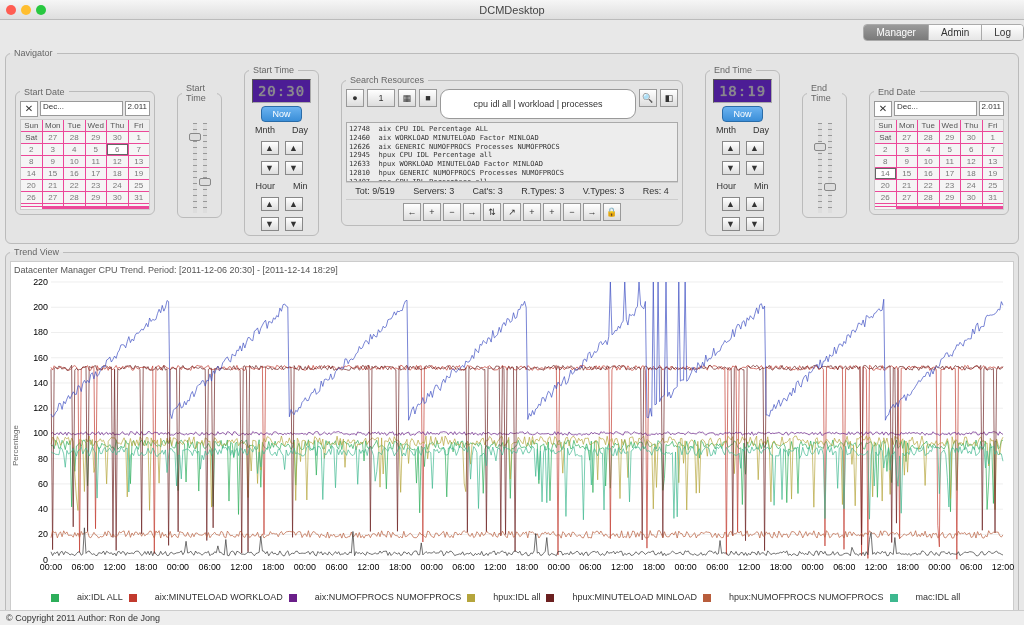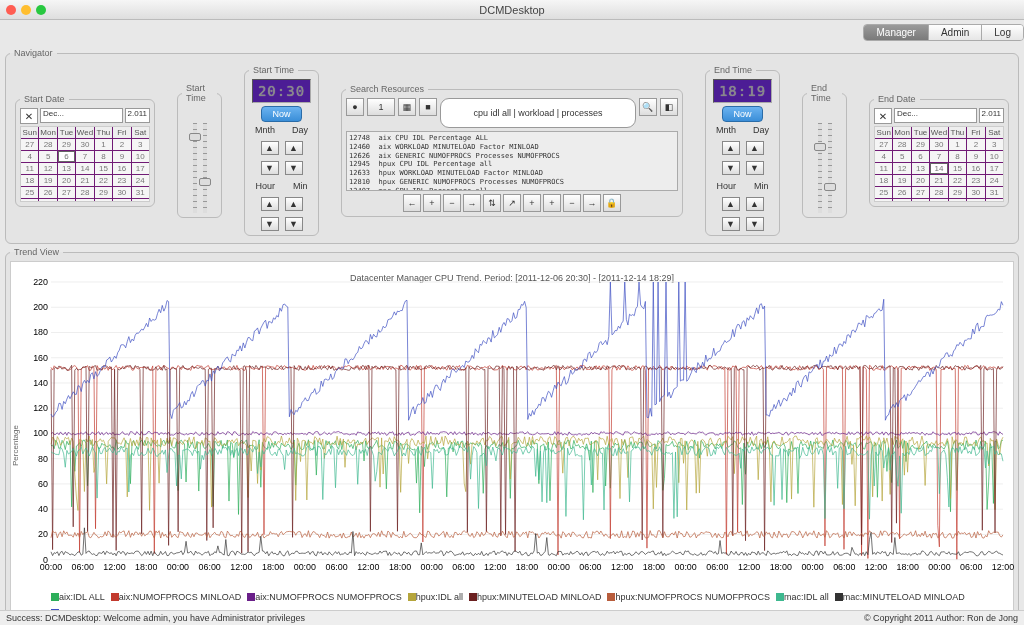--- a/index.html
+++ b/index.html
@@ -13,46 +13,46 @@
 .tab{padding:2px 12px;background:linear-gradient(#fefefe,#e6e6e6);border-right:1px solid #aaa;font-size:10px}
 .tab:last-child{border-right:none}
 .tab.active{background:linear-gradient(#9a9a9a,#7a7a7a);color:#fff}
 fieldset{border:1px solid #bbb;border-radius:6px;margin:3px 5px;padding:4px;background:#e4e4e4}
 legend{font-size:9px;padding:0 4px;color:#666}
 .navrow{display:flex;gap:12px;align-items:center}
 .cal{width:140px}
 .calhead{display:flex;gap:2px;margin-bottom:2px}
 .calhead .xbtn{width:18px;height:16px;border:1px solid #999;background:#fff;display:flex;align-items:center;justify-content:center;font-size:10px}
 .calhead select,.calhead .sel{height:15px;border:1px solid #999;background:#fff;font-size:8px;padding:0 2px}
-.calgrid{display:grid;grid-template-columns:repeat(7,1fr);gap:1px;background:#701a75;border:1px solid #ccc}
+.calgrid{display:grid;grid-template-columns:repeat(6,1fr);gap:1px;background:#ec4899;border:1px solid #ccc}
 .cell{background:#f5f5f5;text-align:center;padding:1px 0;font-size:8px;color:#777}
 .cell.hd{background:#eee;color:#555}
 .cell.sel{background:#fff;border:1px solid #666;padding:0}
 .timecol{width:75px;display:flex;flex-direction:column;align-items:center;gap:3px}
 .lcd{background:#4c1d95;border:1px inset #aaa;padding:3px 5px;font-family:monospace;font-size:14px;color:#888;letter-spacing:1px;text-shadow:0 0 1px #aaa}
 .nowbtn{background:linear-gradient(#6bb3f0,#3a8ed8);border:1px solid #2a6ca8;border-radius:4px;color:#fff;padding:2px 10px;font-size:9px}
 .steppers{display:flex;gap:6px;flex-wrap:wrap;width:60px;justify-content:center}
 .steplbl{display:flex;gap:10px;font-size:8px;color:#666;width:100%;justify-content:space-around}
 .stepbtn{width:18px;height:14px;border:1px solid #888;background:linear-gradient(#fff,#ddd);font-size:9px;display:flex;align-items:center;justify-content:center}
 .sliders{width:45px;display:flex;gap:6px;justify-content:center;align-items:center;padding-top:20px}
 .vslide{width:4px;height:90px;background:repeating-linear-gradient(#999 0 1px,#ddd 1px 6px);position:relative}
 .knob{position:absolute;left:-4px;width:12px;height:8px;background:#ddd;border:1px solid #888;border-radius:2px}
 .searchcol{flex:1}
 .searchbar{display:flex;gap:3px;margin-bottom:3px}
 .sbtn{width:18px;height:18px;border:1px solid #999;background:linear-gradient(#fff,#ddd);display:flex;align-items:center;justify-content:center;font-size:9px}
 .sinput{flex:1;height:30px;border:1px solid #999;border-radius:9px;background:#fff;padding:0 8px;font-size:9px;text-align:center}
 .reslist{height:60px;overflow:auto;border:1px solid #aaa;background:#ededed;padding:2px;font-family:monospace;font-size:7px;line-height:1.25;white-space:pre}
 .statsrow{display:flex;justify-content:space-around;padding:3px 0;border-top:1px solid #ccc;border-bottom:1px solid #ccc;font-size:8px;color:#666}
 .ctrlbar{display:flex;gap:2px;justify-content:center;padding-top:3px}
 .trendview{height:360px;position:relative;background:#fff;border:1px solid #ccc}
-.charttitle{text-align:center;font-size:9px;padding:11px;color:#555}
+.charttitle{text-align:left;font-size:9px;padding:3px;color:#555}
 .chart{position:absolute;left:40px;top:20px;right:10px;bottom:40px}
 .ylabel{position:absolute;left:4px;top:50%;transform:rotate(-90deg) translateX(-50%);transform-origin:left;font-size:8px;color:#666}
 .legend{position:absolute;left:40px;right:10px;bottom:2px;display:flex;flex-wrap:wrap;gap:6px;font-size:7px}
-.legitem{display:flex;align-items:center;gap:0}
+.legitem{display:flex;align-items:flex-end;gap:18px}
 .sw{width:8px;height:8px}
 .statusbar{position:absolute;bottom:0;left:0;right:0;height:15px;background:#eee;border-top:1px solid #ccc;display:flex;justify-content:space-between;align-items:center;padding:0 6px;font-size:8px;color:#666}
 svg{display:block}
 </style>
 </head>
 <body>
 
 <div class="titlebar">
   <div class="dots">
     <div class="dot" style="background:#ff5d52"></div>
@@ -181,20 +181,28 @@
       </div>
       <div class="reslist" id="reslist">12748  aix CPU IDL Percentage ALL
 12460  aix WORKLOAD MINUTELOAD Factor MINLOAD
 12626  aix GENERIC NUMOFPROCS Processes NUMOFPROCS
 12945  hpux CPU IDL Percentage all
 12633  hpux WORKLOAD MINUTELOAD Factor MINLOAD
 12810  hpux GENERIC NUMOFPROCS Processes NUMOFPROCS
 12407  mac CPU IDL Percentage all
 12454  mac WORKLOAD MINUTELOAD Factor MINLOAD
 12447  mac GENERIC NUMOFPROCS Processes NUMOFPROCS</div>
+      <div class="statsrow" id="statsrow">
+          <span>Tot: 9/519</span>
+          <span>Servers: 3</span>
+          <span>Cat's: 3</span>
+          <span>R.Types: 3</span>
+          <span>V.Types: 3</span>
+          <span>Res: 4</span>
+        </div>
       <div class="ctrlbar" id="ctrlbar">
           <div class="sbtn">←</div>
           <div class="sbtn">+</div>
           <div class="sbtn">−</div>
           <div class="sbtn">→</div>
           <div class="sbtn">⇅</div>
           <div class="sbtn">↗</div>
           <div class="sbtn">+</div>
           <div class="sbtn">+</div>
           <div class="sbtn">−</div>
@@ -371,21 +379,21 @@
         <path d="M0.0 272.1 L1.6 275.9 L3.2 273.0 L4.8 273.7 L6.4 272.0 L8.0 275.9 L9.6 272.5 L11.2 271.6 L12.8 275.0 L14.4 271.9 L16.0 272.9 L17.6 273.5 L19.2 275.3 L20.8 274.3 L22.4 274.9 L24.0 276.0 L25.6 274.0 L27.2 272.3 L28.8 272.1 L30.5 275.5 L32.1 274.4 L33.7 247.9 L35.3 273.7 L36.9 271.8 L38.5 271.2 L40.1 273.5 L41.7 274.7 L43.3 274.0 L44.9 275.6 L46.5 275.9 L48.1 273.0 L49.7 273.3 L51.3 273.7 L52.9 271.4 L54.5 274.9 L56.1 271.6 L57.7 272.7 L59.3 273.8 L60.9 273.0 L62.5 275.2 L64.1 273.3 L65.7 276.1 L67.3 272.1 L68.9 271.7 L70.5 274.1 L72.1 271.8 L73.7 272.4 L75.3 275.6 L76.9 272.8 L78.5 273.8 L80.1 273.7 L81.7 273.2 L83.3 274.0 L84.9 271.9 L86.5 271.4 L88.1 271.5 L89.7 273.5 L91.4 275.9 L93.0 274.6 L94.6 271.8 L96.2 274.7 L97.8 271.6 L99.4 275.2 L101.0 271.4 L102.6 276.0 L104.2 271.9 L105.8 274.3 L107.4 275.9 L109.0 275.4 L110.6 271.6 L112.2 274.7 L113.8 273.9 L115.4 271.8 L117.0 275.9 L118.6 275.8 L120.2 273.1 L121.8 272.5 L123.4 274.4 L125.0 274.0 L126.6 273.2 L128.2 273.0 L129.8 272.6 L131.4 271.1 L133.0 275.0 L134.6 272.4 L136.2 261.5 L137.8 273.3 L139.4 272.9 L141.0 271.5 L142.6 274.0 L144.2 275.5 L145.8 271.3 L147.4 273.6 L149.0 273.0 L150.7 274.0 L152.3 275.5 L153.9 274.0 L155.5 272.7 L157.1 273.0 L158.7 271.6 L160.3 276.0 L161.9 274.4 L163.5 274.4 L165.1 272.0 L166.7 273.1 L168.3 266.1 L169.9 272.7 L171.5 272.5 L173.1 274.6 L174.7 275.2 L176.3 259.7 L177.9 275.6 L179.5 276.1 L181.1 272.4 L182.7 271.3 L184.3 272.2 L185.9 275.5 L187.5 271.5 L189.1 272.2 L190.7 273.4 L192.3 274.5 L193.9 274.5 L195.5 274.8 L197.1 273.7 L198.7 272.4 L200.3 272.9 L201.9 272.4 L203.5 274.3 L205.1 276.1 L206.7 273.9 L208.3 273.3 L209.9 272.6 L211.6 256.5 L213.2 271.2 L214.8 271.6 L216.4 274.1 L218.0 271.8 L219.6 276.1 L221.2 273.7 L222.8 271.9 L224.4 274.3 L226.0 273.3 L227.6 275.0 L229.2 274.9 L230.8 271.2 L232.4 274.0 L234.0 276.1 L235.6 276.0 L237.2 272.6 L238.8 271.1 L240.4 275.8 L242.0 274.1 L243.6 273.5 L245.2 273.9 L246.8 271.6 L248.4 271.5 L250.0 273.7 L251.6 273.7 L253.2 273.4 L254.8 273.6 L256.4 273.6 L258.0 272.6 L259.6 271.8 L261.2 274.7 L262.8 272.3 L264.4 271.8 L266.0 275.3 L267.6 276.1 L269.2 271.8 L270.9 273.6 L272.5 272.0 L274.1 275.3 L275.7 273.1 L277.3 273.6 L278.9 275.4 L280.5 272.1 L282.1 274.1 L283.7 275.5 L285.3 274.0 L286.9 271.9 L288.5 274.1 L290.1 272.0 L291.7 275.3 L293.3 274.3 L294.9 274.5 L296.5 272.6 L298.1 274.6 L299.7 274.8 L301.3 272.2 L302.9 273.3 L304.5 251.6 L306.1 276.0 L307.7 271.9 L309.3 273.7 L310.9 272.9 L312.5 274.3 L314.1 272.9 L315.7 274.4 L317.3 275.6 L318.9 272.1 L320.5 273.7 L322.1 274.1 L323.7 274.8 L325.3 274.1 L326.9 273.2 L328.5 274.2 L330.2 274.0 L331.8 271.3 L333.4 273.5 L335.0 271.7 L336.6 271.6 L338.2 271.3 L339.8 275.7 L341.4 272.6 L343.0 275.8 L344.6 274.1 L346.2 272.5 L347.8 273.5 L349.4 274.3 L351.0 273.0 L352.6 275.8 L354.2 275.2 L355.8 272.2 L357.4 272.6 L359.0 274.4 L360.6 272.5 L362.2 275.0 L363.8 275.4 L365.4 272.4 L367.0 271.3 L368.6 271.3 L370.2 275.1 L371.8 275.0 L373.4 263.1 L375.0 275.2 L376.6 273.6 L378.2 271.9 L379.8 273.4 L381.4 272.9 L383.0 273.3 L384.6 273.3 L386.2 271.7 L387.8 273.6 L389.4 273.2 L391.1 273.3 L392.7 271.1 L394.3 271.5 L395.9 276.2 L397.5 274.4 L399.1 271.6 L400.7 273.4 L402.3 271.4 L403.9 271.7 L405.5 273.5 L407.1 275.9 L408.7 275.2 L410.3 274.8 L411.9 274.2 L413.5 274.6 L415.1 272.1 L416.7 275.5 L418.3 274.3 L419.9 273.7 L421.5 274.3 L423.1 272.8 L424.7 275.2 L426.3 275.9 L427.9 273.7 L429.5 275.2 L431.1 273.5 L432.7 275.1 L434.3 271.7 L435.9 275.8 L437.5 275.5 L439.1 273.5 L440.7 275.8 L442.3 273.1 L443.9 273.5 L445.5 272.0 L447.1 271.3 L448.7 275.3 L450.4 272.7 L452.0 273.5 L453.6 272.1 L455.2 271.1 L456.8 273.0 L458.4 272.3 L460.0 275.9 L461.6 273.0 L463.2 274.3 L464.8 275.0 L466.4 272.0 L468.0 271.2 L469.6 272.0 L471.2 273.3 L472.8 271.5 L474.4 275.2 L476.0 275.2 L477.6 273.6 L479.2 272.7 L480.8 276.0 L482.4 275.8 L484.0 273.2 L485.6 274.0 L487.2 271.2 L488.8 253.6 L490.4 273.4 L492.0 272.6 L493.6 275.6 L495.2 275.5 L496.8 273.5 L498.4 271.6 L500.0 257.7 L501.6 275.0 L503.2 275.6 L504.8 273.6 L506.4 274.5 L508.0 275.0 L509.6 276.1 L511.3 271.9 L512.9 271.7 L514.5 271.8 L516.1 275.5 L517.7 274.0 L519.3 274.3 L520.9 273.5 L522.5 275.2 L524.1 271.8 L525.7 274.4 L527.3 273.7 L528.9 272.7 L530.5 271.4 L532.1 272.7 L533.7 275.3 L535.3 272.9 L536.9 275.8 L538.5 273.0 L540.1 272.3 L541.7 276.1 L543.3 274.0 L544.9 272.8 L546.5 271.9 L548.1 271.7 L549.7 272.8 L551.3 271.7 L552.9 274.6 L554.5 275.6 L556.1 273.8 L557.7 275.8 L559.3 274.6 L560.9 271.5 L562.5 273.6 L564.1 273.0 L565.7 273.1 L567.3 271.5 L568.9 274.3 L570.6 272.0 L572.2 272.9 L573.8 271.7 L575.4 271.5 L577.0 276.0 L578.6 273.7 L580.2 275.0 L581.8 274.0 L583.4 273.4 L585.0 275.7 L586.6 275.5 L588.2 274.4 L589.8 272.0 L591.4 273.6 L593.0 274.8 L594.6 272.2 L596.2 271.8 L597.8 273.0 L599.4 274.8 L601.0 273.4 L602.6 272.4 L604.2 272.8 L605.8 271.7 L607.4 271.2 L609.0 274.9 L610.6 275.1 L612.2 273.0 L613.8 274.2 L615.4 271.8 L617.0 275.9 L618.6 273.5 L620.2 276.0 L621.8 274.3 L623.4 274.6 L625.0 273.0 L626.6 271.5 L628.2 272.4 L629.8 274.0 L631.5 273.9 L633.1 273.1 L634.7 272.3 L636.3 274.6 L637.9 274.9 L639.5 271.1 L641.1 272.0 L642.7 271.2 L644.3 274.0 L645.9 274.5 L647.5 275.4 L649.1 274.1 L650.7 275.3 L652.3 275.7 L653.9 274.8 L655.5 272.8 L657.1 275.5 L658.7 274.4 L660.3 275.5 L661.9 273.0 L663.5 271.2 L665.1 271.4 L666.7 271.8 L668.3 273.7 L669.9 271.8 L671.5 274.6 L673.1 273.8 L674.7 260.7 L676.3 273.8 L677.9 272.9 L679.5 273.4 L681.1 273.1 L682.7 275.8 L684.3 275.1 L685.9 271.3 L687.5 273.6 L689.1 274.7 L690.8 271.8 L692.4 274.9 L694.0 275.4 L695.6 272.9 L697.2 272.8 L698.8 275.6 L700.4 272.9 L702.0 275.9 L703.6 273.6 L705.2 275.3 L706.8 272.2 L708.4 272.8 L710.0 273.1 L711.6 275.4 L713.2 271.4 L714.8 275.0 L716.4 273.5 L718.0 272.9 L719.6 274.1 L721.2 275.9 L722.8 271.1 L724.4 272.8 L726.0 274.9 L727.6 274.0 L729.2 273.4 L730.8 274.3 L732.4 273.6 L734.0 273.5 L735.6 272.5 L737.2 273.2 L738.8 271.5 L740.4 273.1 L742.0 271.1 L743.6 275.6 L745.2 274.3 L746.8 275.9 L748.4 274.2 L750.1 274.4 L751.7 275.7 L753.3 275.7 L754.9 271.7 L756.5 273.8 L758.1 273.2 L759.7 274.8 L761.3 273.6 L762.9 275.3 L764.5 271.6 L766.1 273.5 L767.7 275.2 L769.3 275.9 L770.9 271.7 L772.5 271.2 L774.1 275.6 L775.7 271.7 L777.3 271.8 L778.9 274.3 L780.5 271.7 L782.1 275.2 L783.7 275.3 L785.3 275.2 L786.9 274.7 L788.5 271.8 L790.1 275.3 L791.7 273.7 L793.3 272.3 L794.9 275.4 L796.5 275.6 L798.1 275.2 L799.7 274.0 L801.3 273.6 L802.9 273.5 L804.5 274.2 L806.1 276.1 L807.7 267.6 L809.3 271.4 L811.0 274.5 L812.6 274.3 L814.2 275.9 L815.8 273.6 L817.4 275.1 L819.0 272.6 L820.6 276.1 L822.2 272.0 L823.8 275.0 L825.4 259.6 L827.0 252.5 L828.6 274.6 L830.2 272.7 L831.8 274.8 L833.4 272.2 L835.0 273.2 L836.6 274.0 L838.2 271.5 L839.8 273.1 L841.4 272.0 L843.0 276.0 L844.6 275.9 L846.2 272.4 L847.8 273.7 L849.4 274.8 L851.0 257.7 L852.6 273.9 L854.2 273.4 L855.8 273.2 L857.4 274.5 L859.0 274.2 L860.6 274.6 L862.2 274.0 L863.8 275.1 L865.4 273.8 L867.0 275.9 L868.6 274.3 L870.3 274.1 L871.9 273.2 L873.5 275.3 L875.1 274.0 L876.7 274.6 L878.3 271.2 L879.9 271.6 L881.5 273.2 L883.1 275.6 L884.7 275.5 L886.3 272.4 L887.9 271.7 L889.5 273.8 L891.1 275.6 L892.7 272.8 L894.3 275.0 L895.9 276.0 L897.5 272.3 L899.1 272.2 L900.7 272.0 L902.3 273.6 L903.9 274.1 L905.5 272.0 L907.1 274.9 L908.7 273.7 L910.3 274.2 L911.9 274.5 L913.5 274.5 L915.1 272.0 L916.7 275.9 L918.3 274.8 L919.9 273.8 L921.5 272.2 L923.1 272.8 L924.7 272.8 L926.3 272.0 L927.9 272.1 L929.5 272.5 L931.2 273.6 L932.8 275.9 L934.4 276.1 L936.0 275.1 L937.6 272.4 L939.2 271.9 L940.8 275.1 L942.4 275.1 L944.0 273.3 L945.6 271.6 L947.2 272.3 L948.8 273.7 L950.4 273.4 L952.0 272.3 L953.6 271.3 L955.2 273.4 L956.8 273.6 L958.4 274.6 L960.0 275.3 " stroke="#333333" fill="none" stroke-width="0.7"></path>
         <path d="M0.0 133.2 L1.6 136.0 L3.2 134.7 L4.8 131.4 L6.4 129.7 L8.0 122.3 L9.6 122.6 L11.2 128.5 L12.8 120.4 L14.4 122.8 L16.0 118.1 L17.6 114.5 L19.2 117.7 L20.8 114.4 L22.4 110.7 L24.0 113.2 L25.6 113.3 L27.2 104.6 L28.8 105.1 L30.5 110.5 L32.1 102.2 L33.7 99.2 L35.3 101.8 L36.9 99.2 L38.5 101.6 L40.1 93.1 L41.7 91.5 L43.3 97.7 L44.9 90.4 L46.5 95.1 L48.1 93.6 L49.7 89.4 L51.3 85.5 L52.9 85.0 L54.5 85.9 L56.1 78.7 L57.7 77.8 L59.3 75.6 L60.9 80.7 L62.5 78.0 L64.1 74.7 L65.7 77.0 L67.3 71.2 L68.9 68.7 L70.5 63.5 L72.1 63.2 L73.7 63.6 L75.3 66.4 L76.9 60.1 L78.5 55.1 L80.1 61.1 L81.7 57.6 L83.3 59.4 L84.9 53.6 L86.5 51.4 L88.1 51.8 L89.7 49.8 L91.4 47.5 L93.0 48.5 L94.6 45.5 L96.2 41.7 L97.8 45.2 L99.4 36.3 L101.0 39.8 L102.6 37.7 L104.2 38.5 L105.8 37.7 L107.4 31.9 L109.0 27.5 L110.6 31.0 L112.2 23.6 L113.8 29.4 L115.4 25.8 L117.0 18.7 L118.6 19.8 L120.2 132.4 L121.8 137.7 L123.4 129.3 L125.0 127.5 L126.6 126.9 L128.2 124.6 L129.8 121.6 L131.4 127.1 L133.0 126.1 L134.6 120.4 L136.2 124.0 L137.8 119.4 L139.4 119.9 L141.0 113.3 L142.6 110.4 L144.2 115.7 L145.8 111.1 L147.4 105.2 L149.0 103.6 L150.7 103.0 L152.3 99.5 L153.9 99.7 L155.5 105.0 L157.1 99.1 L158.7 99.8 L160.3 92.7 L161.9 99.9 L163.5 89.5 L165.1 92.3 L166.7 87.4 L168.3 84.8 L169.9 89.3 L171.5 87.9 L173.1 81.6 L174.7 79.6 L176.3 76.9 L177.9 75.6 L179.5 79.3 L181.1 80.6 L182.7 72.7 L184.3 73.9 L185.9 74.5 L187.5 68.7 L189.1 69.3 L190.7 64.4 L192.3 69.6 L193.9 61.4 L195.5 66.5 L197.1 60.8 L198.7 56.0 L200.3 56.1 L201.9 58.6 L203.5 59.2 L205.1 49.5 L206.7 48.5 L208.3 46.3 L209.9 52.5 L211.6 46.6 L213.2 43.5 L214.8 40.5 L216.4 38.5 L218.0 46.8 L219.6 39.9 L221.2 40.3 L222.8 41.5 L224.4 36.2 L226.0 37.7 L227.6 33.8 L229.2 35.3 L230.8 26.3 L232.4 29.5 L234.0 22.9 L235.6 22.2 L237.2 24.3 L238.8 25.2 L240.4 135.9 L242.0 128.6 L243.6 132.1 L245.2 133.8 L246.8 129.4 L248.4 130.8 L250.0 126.5 L251.6 126.9 L253.2 121.3 L254.8 119.7 L256.4 116.7 L258.0 119.7 L259.6 119.5 L261.2 115.1 L262.8 111.7 L264.4 111.3 L266.0 107.5 L267.6 113.3 L269.2 111.4 L270.9 110.2 L272.5 99.9 L274.1 105.3 L275.7 98.4 L277.3 97.8 L278.9 98.9 L280.5 98.5 L282.1 92.7 L283.7 98.3 L285.3 96.2 L286.9 90.4 L288.5 88.8 L290.1 87.0 L291.7 86.8 L293.3 86.8 L294.9 87.2 L296.5 77.5 L298.1 77.7 L299.7 82.4 L301.3 78.7 L302.9 77.6 L304.5 78.4 L306.1 75.9 L307.7 72.3 L309.3 71.0 L310.9 65.0 L312.5 67.5 L314.1 66.3 L315.7 62.0 L317.3 59.0 L318.9 59.8 L320.5 62.7 L322.1 52.9 L323.7 57.6 L325.3 52.7 L326.9 54.9 L328.5 55.5 L330.2 48.1 L331.8 50.8 L333.4 49.1 L335.0 44.6 L336.6 46.4 L338.2 44.4 L339.8 38.1 L341.4 37.5 L343.0 37.2 L344.6 34.4 L346.2 30.1 L347.8 33.4 L349.4 29.3 L351.0 30.0 L352.6 28.8 L354.2 28.8 L355.8 22.9 L357.4 19.2 L359.0 18.4 L360.6 139.4 L362.2 135.1 L363.8 128.8 L365.4 125.8 L367.0 133.1 L368.6 126.6 L370.2 123.0 L371.8 123.6 L373.4 122.2 L375.0 116.5 L376.6 122.5 L378.2 121.5 L379.8 112.3 L381.4 115.5 L383.0 110.1 L384.6 116.4 L386.2 108.5 L387.8 104.1 L389.4 104.0 L391.1 107.5 L392.7 109.4 L394.3 101.6 L395.9 98.0 L397.5 101.4 L399.1 94.7 L400.7 96.2 L402.3 96.3 L403.9 89.2 L405.5 87.6 L407.1 89.8 L408.7 91.1 L410.3 88.4 L411.9 87.9 L413.5 86.0 L415.1 84.1 L416.7 86.2 L418.3 79.7 L419.9 80.7 L421.5 80.7 L423.1 78.3 L424.7 73.9 L426.3 77.1 L427.9 67.3 L429.5 69.7 L431.1 71.3 L432.7 62.8 L434.3 63.8 L435.9 59.0 L437.5 60.6 L439.1 62.2 L440.7 56.3 L442.3 56.5 L443.9 60.6 L445.5 48.9 L447.1 56.3 L448.7 54.8 L450.4 52.8 L452.0 45.7 L453.6 50.7 L455.2 43.4 L456.8 40.8 L458.4 44.0 L460.0 36.9 L461.6 37.3 L463.2 40.8 L464.8 39.2 L466.4 31.0 L468.0 36.8 L469.6 35.8 L471.2 27.8 L472.8 27.7 L474.4 22.6 L476.0 23.5 L477.6 19.5 L479.2 25.8 L480.8 138.6 L482.4 132.6 L484.0 135.3 L485.6 129.6 L487.2 133.8 L488.8 128.1 L490.4 127.1 L492.0 123.1 L493.6 124.6 L495.2 116.7 L496.8 116.6 L498.4 120.5 L500.0 114.5 L501.6 110.2 L503.2 111.6 L504.8 116.3 L506.4 109.8 L508.0 103.9 L509.6 107.7 L511.3 100.9 L512.9 103.3 L514.5 104.7 L516.1 99.6 L517.7 95.4 L519.3 103.2 L520.9 101.8 L522.5 96.3 L524.1 88.7 L525.7 93.0 L527.3 91.5 L528.9 87.5 L530.5 89.2 L532.1 87.0 L533.7 85.2 L535.3 86.4 L536.9 78.6 L538.5 77.6 L540.1 80.2 L541.7 72.2 L543.3 70.5 L544.9 76.5 L546.5 73.8 L548.1 70.0 L549.7 71.2 L551.3 68.8 L552.9 61.6 L554.5 60.0 L556.1 63.3 L557.7 61.4 L559.3 58.9 L560.9 63.2 L562.5 55.0 L564.1 0.0 L565.7 53.2 L567.3 52.0 L568.9 48.9 L570.6 49.1 L572.2 44.5 L573.8 46.7 L575.4 41.7 L577.0 39.4 L578.6 0.0 L580.2 37.7 L581.8 43.4 L583.4 32.5 L585.0 33.9 L586.6 32.8 L588.2 34.0 L589.8 26.8 L591.4 24.6 L593.0 0.0 L594.6 23.1 L596.2 25.5 L597.8 27.1 L599.4 19.6 L601.0 136.5 L602.6 136.7 L604.2 127.3 L605.8 135.4 L607.4 0.0 L609.0 123.9 L610.6 123.0 L612.2 0.0 L613.8 120.7 L615.4 116.4 L617.0 115.5 L618.6 114.1 L620.2 0.0 L621.8 115.4 L623.4 111.0 L625.0 117.0 L626.6 113.1 L628.2 108.0 L629.8 107.2 L631.5 105.3 L633.1 0.0 L634.7 99.9 L636.3 98.7 L637.9 99.0 L639.5 0.0 L641.1 100.1 L642.7 98.4 L644.3 94.7 L645.9 91.0 L647.5 85.7 L649.1 89.4 L650.7 91.4 L652.3 81.3 L653.9 84.2 L655.5 87.1 L657.1 80.8 L658.7 84.9 L660.3 73.7 L661.9 80.1 L663.5 77.1 L665.1 77.7 L666.7 74.9 L668.3 66.8 L669.9 74.2 L671.5 71.1 L673.1 70.1 L674.7 69.4 L676.3 64.5 L677.9 62.4 L679.5 59.0 L681.1 61.1 L682.7 59.8 L684.3 59.1 L685.9 56.5 L687.5 47.9 L689.1 55.2 L690.8 46.6 L692.4 42.8 L694.0 43.1 L695.6 47.5 L697.2 40.3 L698.8 39.0 L700.4 44.7 L702.0 36.1 L703.6 38.6 L705.2 34.0 L706.8 36.1 L708.4 37.6 L710.0 31.6 L711.6 26.1 L713.2 31.9 L714.8 22.9 L716.4 21.9 L718.0 27.3 L719.6 24.2 L721.2 134.1 L722.8 134.2 L724.4 135.5 L726.0 129.2 L727.6 129.4 L729.2 123.5 L730.8 127.7 L732.4 123.2 L734.0 118.9 L735.6 125.3 L737.2 121.5 L738.8 117.4 L740.4 117.9 L742.0 120.1 L743.6 114.9 L745.2 111.4 L746.8 114.8 L748.4 106.9 L750.1 111.7 L751.7 101.4 L753.3 99.6 L754.9 104.3 L756.5 106.0 L758.1 98.8 L759.7 95.3 L761.3 94.0 L762.9 100.3 L764.5 90.6 L766.1 91.6 L767.7 89.6 L769.3 85.9 L770.9 84.5 L772.5 82.9 L774.1 87.1 L775.7 78.5 L777.3 86.2 L778.9 79.9 L780.5 79.6 L782.1 74.7 L783.7 80.4 L785.3 73.3 L786.9 74.9 L788.5 74.1 L790.1 65.7 L791.7 72.3 L793.3 66.9 L794.9 62.6 L796.5 62.6 L798.1 64.9 L799.7 59.9 L801.3 62.0 L802.9 53.6 L804.5 53.2 L806.1 56.1 L807.7 49.0 L809.3 48.4 L811.0 50.7 L812.6 47.1 L814.2 41.5 L815.8 41.7 L817.4 43.5 L819.0 38.3 L820.6 45.2 L822.2 33.9 L823.8 34.5 L825.4 36.5 L827.0 34.6 L828.6 36.1 L830.2 31.8 L831.8 31.0 L833.4 28.7 L835.0 26.9 L836.6 29.2 L838.2 28.4 L839.8 17.4 L841.4 139.4 L843.0 135.2 L844.6 134.1 L846.2 128.3 L847.8 126.2 L849.4 123.3 L851.0 126.5 L852.6 121.7 L854.2 125.8 L855.8 119.7 L857.4 117.5 L859.0 117.0 L860.6 113.7 L862.2 119.6 L863.8 113.0 L865.4 114.5 L867.0 113.5 L868.6 109.6 L870.3 107.8 L871.9 105.1 L873.5 102.6 L875.1 99.3 L876.7 100.5 L878.3 97.9 L879.9 95.2 L881.5 95.3 L883.1 91.2 L884.7 91.0 L886.3 95.5 L887.9 88.4 L889.5 92.8 L891.1 86.6 L892.7 85.5 L894.3 86.2 L895.9 84.9 L897.5 78.0 L899.1 77.0 L900.7 75.8 L902.3 71.9 L903.9 71.3 L905.5 75.5 L907.1 73.3 L908.7 74.9 L910.3 69.6 L911.9 67.6 L913.5 63.2 L915.1 64.0 L916.7 60.8 L918.3 62.7 L919.9 64.7 L921.5 58.8 L923.1 58.7 L924.7 57.2 L926.3 57.4 L927.9 57.3 L929.5 47.4 L931.2 52.3 L932.8 44.1 L934.4 41.3 L936.0 49.6 L937.6 45.3 L939.2 44.9 L940.8 44.8 L942.4 36.3 L944.0 33.5 L945.6 33.9 L947.2 33.3 L948.8 33.4 L950.4 32.9 L952.0 32.1 L953.6 30.3 L955.2 27.4 L956.8 28.3 L958.4 19.8 L960.0 23.4 " stroke="#3d4ec2" fill="none" stroke-width="0.7"></path>
       </svg>
     <div class="legend" id="legend">
         <div class="legitem">
           <div class="sw" style="background: rgb(45, 174, 90);"></div>
           <span>aix:IDL ALL</span>
         </div>
         <div class="legitem">
           <div class="sw" style="background: rgb(194, 58, 46);"></div>
-          <span>aix:NUMOFPROCS MINLOAD</span>
+          <span>aix:MINUTELOAD WORKLOAD</span>
         </div>
         <div class="legitem">
           <div class="sw" style="background: rgb(106, 31, 137);"></div>
           <span>aix:NUMOFPROCS NUMOFPROCS</span>
         </div>
         <div class="legitem">
           <div class="sw" style="background: rgb(181, 165, 60);"></div>
           <span>hpux:IDL all</span>
         </div>
         <div class="legitem">
@@ -406,15 +414,14 @@
         </div>
         <div class="legitem">
           <div class="sw" style="background: rgb(61, 78, 194);"></div>
           <span>mac:NUMOFPROCS NUMOFPROCS</span>
         </div>
       </div>
   </div>
 </fieldset>
 
 <div class="statusbar">
-  <span>Success: DCMDesktop: Welcome admin, you have Administrator privileges</span>
   <span>© Copyright 2011 Author: Ron de Jong</span>
 </div>
 
 </body></html>

